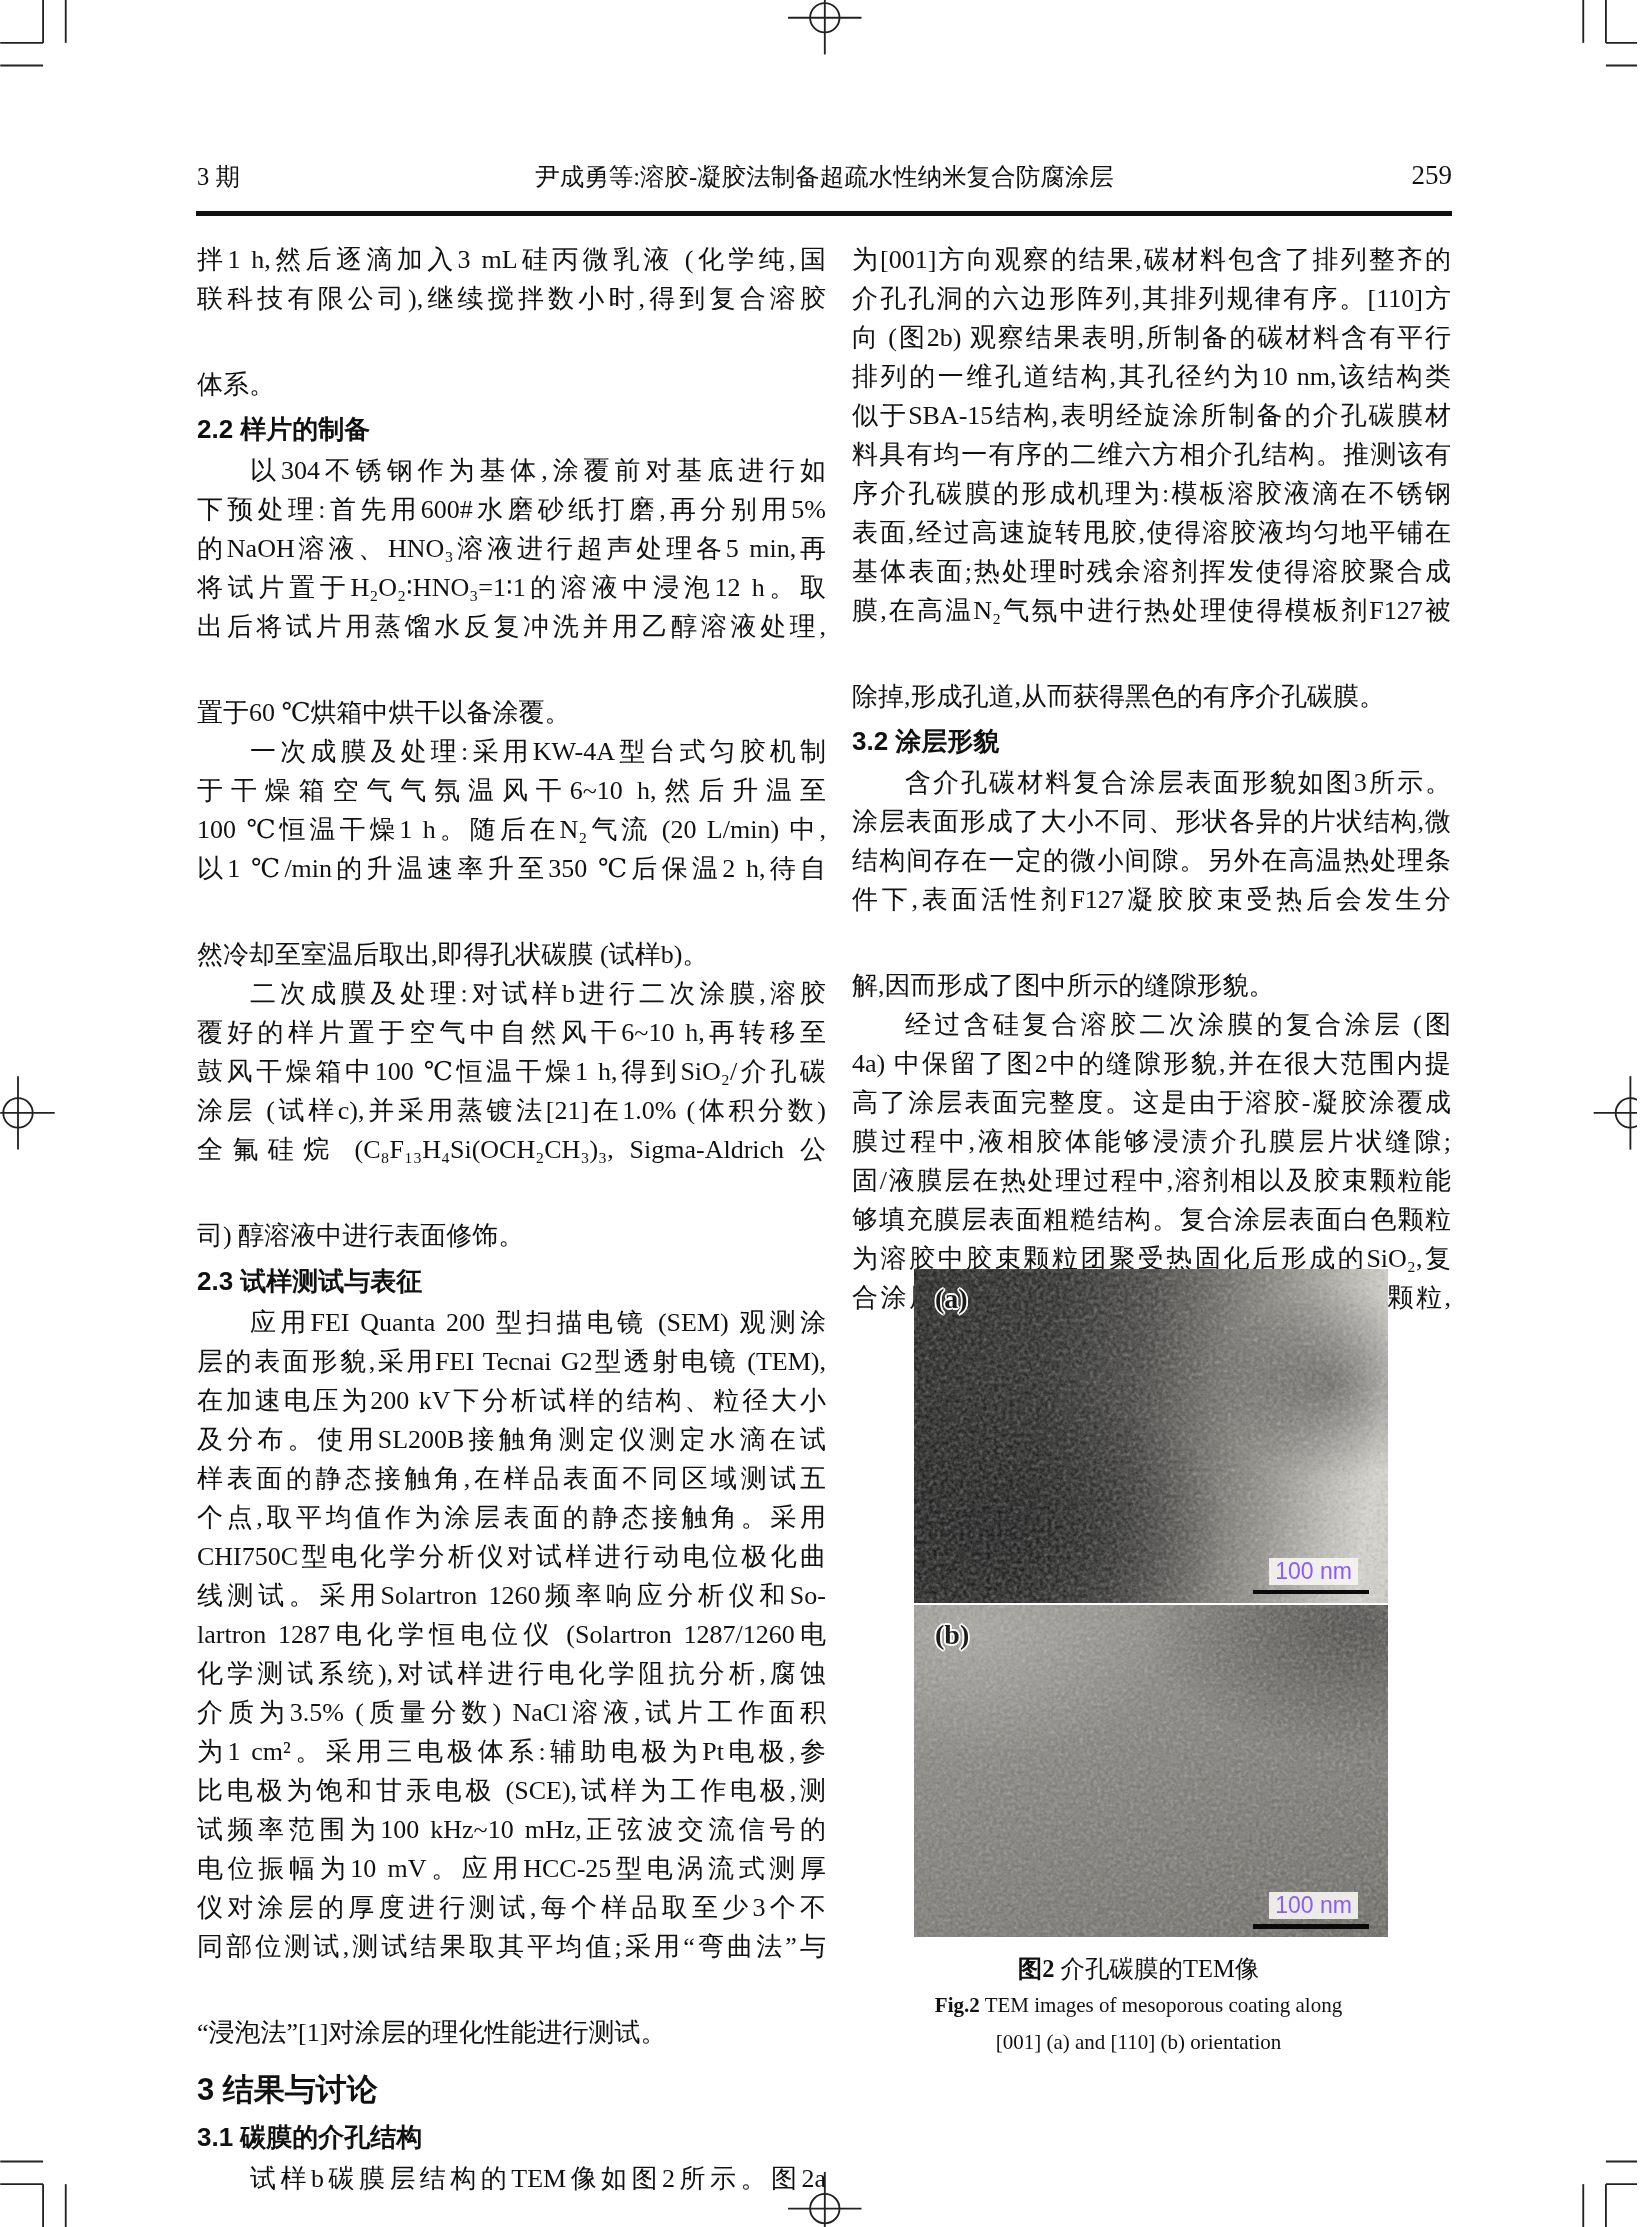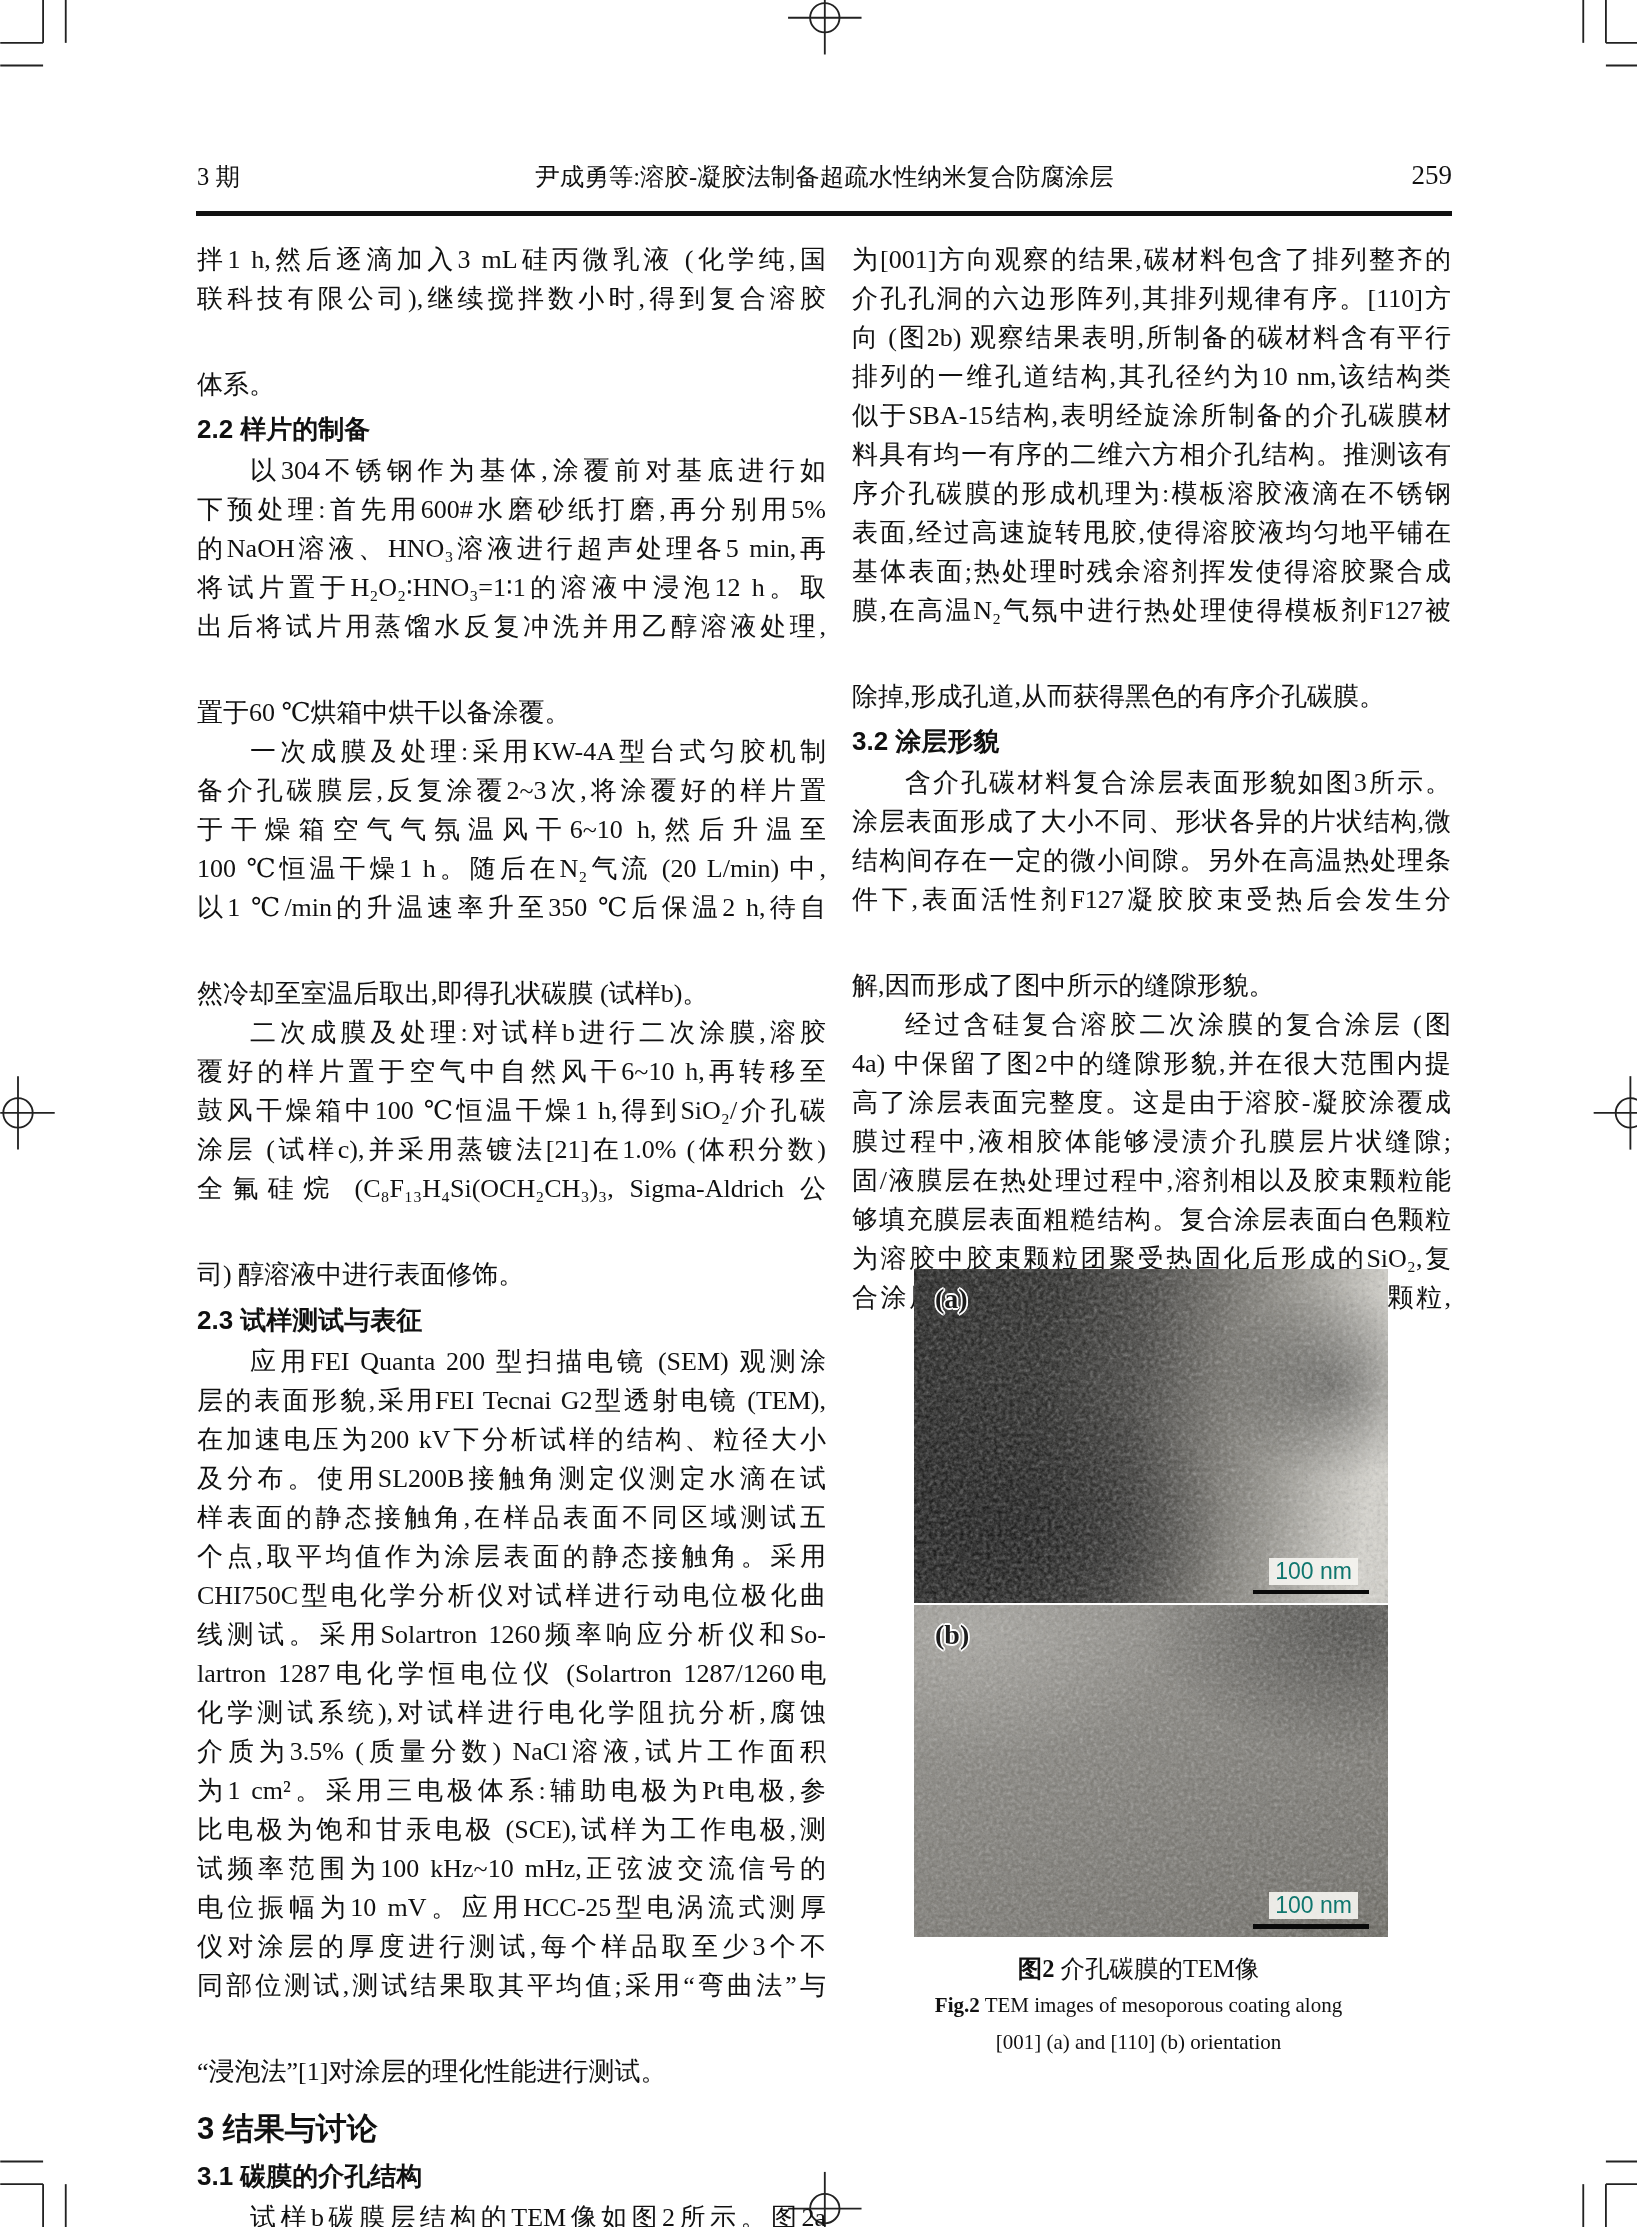--- a/index.html
+++ b/index.html
@@ -37,21 +37,21 @@
       linear-gradient(97deg,#141413 0%,#1e1e1c 28%,#3a3936 46%,#6b6963 62%,#908e87 74%,#bfbdb6 86%,#d9d7d0 94%,#d3d1ca 100%);}
   .tem-b{height:332px;
     background:
       radial-gradient(318px 202px at 12% 8%, rgba(190,188,182,.55), rgba(190,188,182,0) 65%),
       radial-gradient(343px 220px at 92% 6%, rgba(30,30,28,.6), rgba(30,30,28,0) 60%),
       linear-gradient(160deg,#8d8b85 0%,#82807a 35%,#787670 60%,#6e6c66 85%,#636159 100%);}
   .noise{position:absolute;left:0;top:0;width:100%;height:100%;opacity:.5;}
   .panel-label{position:absolute;left:21px;top:13.5px;font-size:28px;font-weight:bold;color:#1c1c1c;
     text-shadow:-1.8px 0 0 #fff,1.8px 0 0 #fff,0 -1.8px 0 #fff,0 1.8px 0 #fff,-1.2px -1.2px 0 #fff,1.2px 1.2px 0 #fff,-1.2px 1.2px 0 #fff,1.2px -1.2px 0 #fff;}
   .scalebox{position:absolute;right:13.5px;bottom:8.6px;width:122px;text-align:center;}
-  .scalebox .lbl{display:inline-block;background:rgba(245,244,240,.92);color:#0f766e;
+  .scalebox .lbl{display:inline-block;background:rgba(245,244,240,.92);color:#8b5cf6;
     font-family:"Liberation Sans","DejaVu Sans",sans-serif;font-size:23px;line-height:27px;padding:0 6.1px;}
   .scalebox .bar{margin-top:4.9px;height:4.9px;background:#0a0a0a;width:116px;}
 
   .figcap{position:absolute;left:839px;top:1951px;width:599px;text-align:center;}
   .figcap .cn{font-size:24.5px;line-height:36px;}
   .figcap .cn b,.figcap .en b{font-family:"Liberation Serif","DejaVu Serif",serif;}
   .figcap .en{font-size:21px;line-height:37px;}
 </style>
 </head>
 <body>
@@ -111,21 +111,20 @@
       <div class="blk line">联科技有限公司),继续搅拌数小时,得到复合溶胶</div>
       <div class="blk end">体系。</div>
       <div class="blk h2">2.2 样片的制备</div>
       <div class="blk first">以304不锈钢作为基体,涂覆前对基底进行如</div>
       <div class="blk line">下预处理:首先用600#水磨砂纸打磨,再分别用5%</div>
       <div class="blk line">的NaOH溶液、HNO₃溶液进行超声处理各5 min,再</div>
       <div class="blk line">将试片置于H₂O₂∶HNO₃=1∶1的溶液中浸泡12 h。取</div>
       <div class="blk line">出后将试片用蒸馏水反复冲洗并用乙醇溶液处理,</div>
       <div class="blk end">置于60 ℃烘箱中烘干以备涂覆。</div>
       <div class="blk first">一次成膜及处理:采用KW-4A型台式匀胶机制</div>
-      <div class="blk line">备介孔碳膜层,反复涂覆2~3次,将涂覆好的样片置</div>
       <div class="blk line">于干燥箱空气气氛温风干6~10 h,然后升温至</div>
       <div class="blk line">100 ℃恒温干燥1 h。随后在N₂气流 (20 L/min) 中,</div>
       <div class="blk line">以1 ℃/min的升温速率升至350 ℃后保温2 h,待自</div>
       <div class="blk end">然冷却至室温后取出,即得孔状碳膜 (试样b)。</div>
       <div class="blk first">二次成膜及处理:对试样b进行二次涂膜,溶胶</div>
       <div class="blk line">覆好的样片置于空气中自然风干6~10 h,再转移至</div>
       <div class="blk line">鼓风干燥箱中100 ℃恒温干燥1 h,得到SiO₂/介孔碳</div>
       <div class="blk line">涂层 (试样c),并采用蒸镀法[21]在1.0% (体积分数)</div>
       <div class="blk line">全氟硅烷 (C₈F₁₃H₄Si(OCH₂CH₃)₃, Sigma-Aldrich 公</div>
       <div class="blk end">司) 醇溶液中进行表面修饰。</div>

